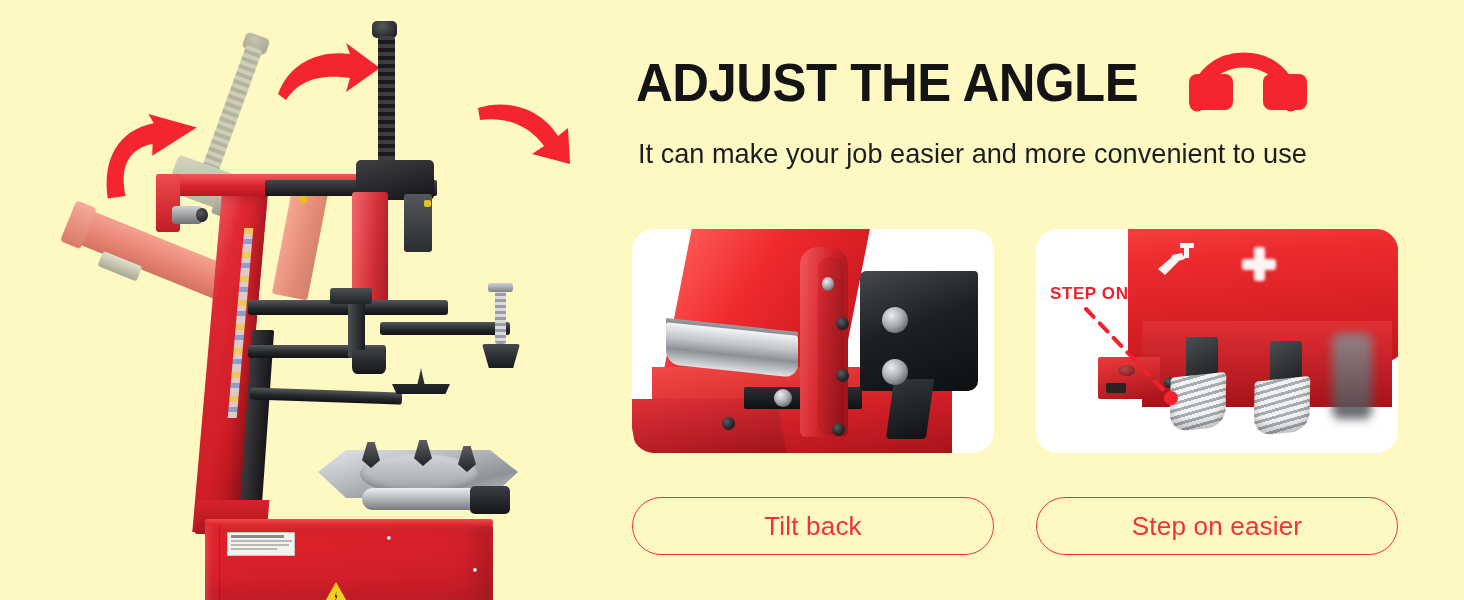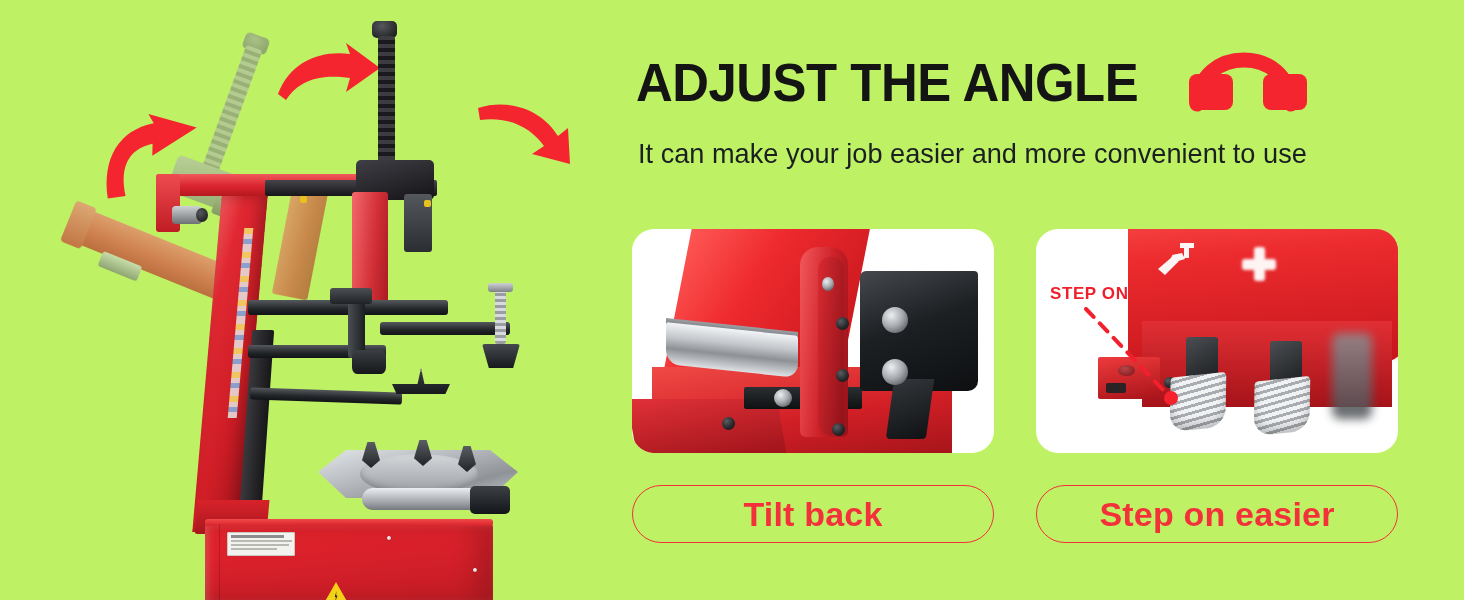--- a/index.html
+++ b/index.html
@@ -6,21 +6,21 @@
   * { box-sizing: border-box; margin: 0; padding: 0; }
   html, body {
     width: 1464px; height: 600px;
     font-family: "Liberation Sans", sans-serif;
     background: #efefef;
     overflow: hidden;
   }
   .banner {
     position: relative;
     width: 1464px; height: 600px;
-    background: #bef264;
+    background: #fef9c3;
   }
 
   
   .product-pane {
     position: absolute; left: 0; top: 0;
     width: 620px; height: 600px;
     overflow: hidden;
   }
 
   
@@ -455,25 +455,25 @@
     position:absolute; left:128px; top:162px; width:14px;height:14px;
     border-radius:50%; background:#f5222e;
   }
 
   
   .pills{
     position:absolute; left:12px; top:481px;
     width:768px; height:58px;
   }
   .pill{
-    position:absolute; top:4px; width:362px; height:58px;
+    position:absolute; top:16px; width:362px; height:58px;
     border:1.6px solid #f4303b; border-radius:29px;
     background:transparent;
     display:flex; align-items:center; justify-content:center;
-    font-size:34px; font-weight:700; color:#f4303b;
+    font-size:26px; font-weight:400; color:#f4303b;
     letter-spacing:.2px; cursor:pointer;
   }
   .pill-left{ left:0; }
   .pill-right{ left:404px; }
 </style>
 </head>
 <body>
 
 <div class="banner">
 

